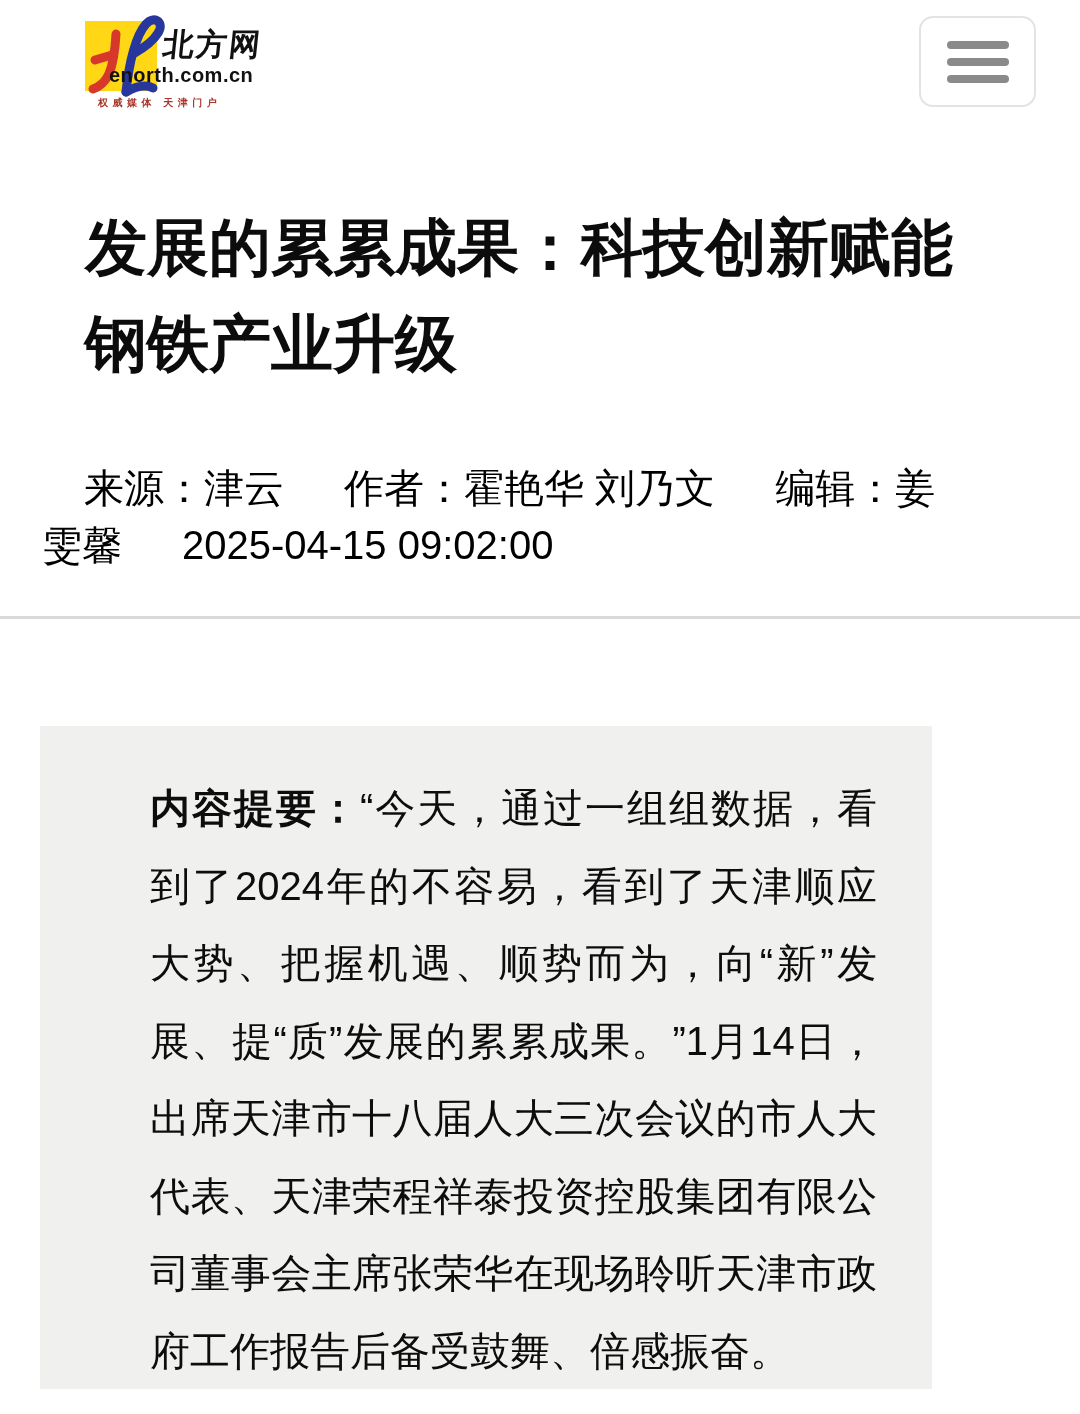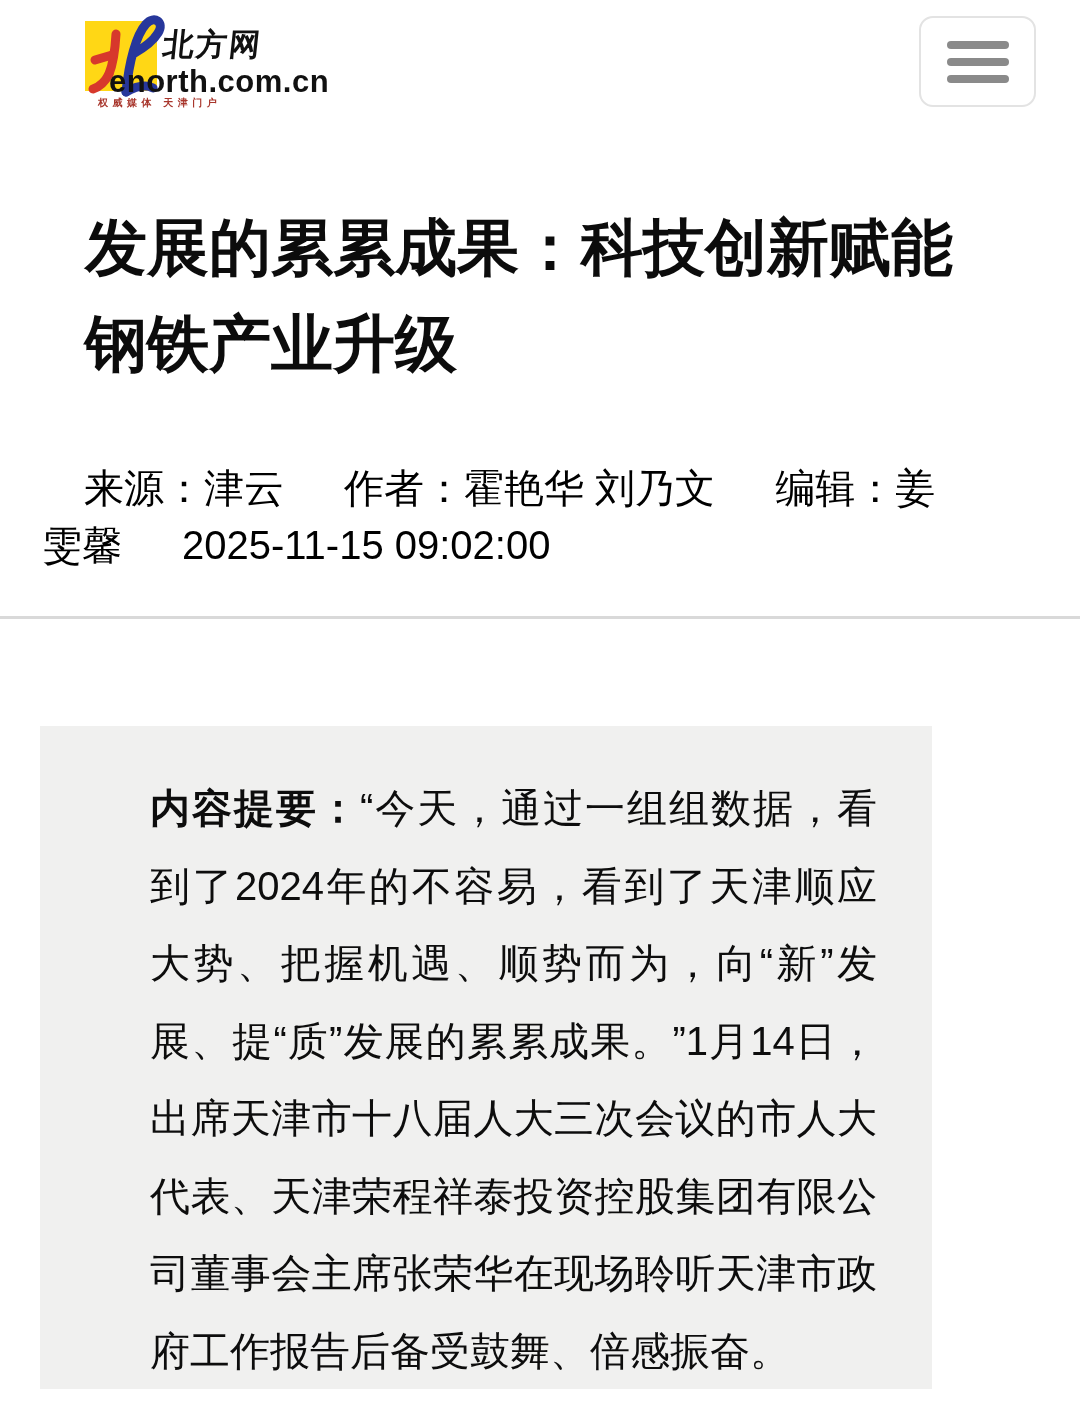--- a/index.html
+++ b/index.html
@@ -16,21 +16,21 @@
   .header { position: absolute; left: 0; top: 0; width: 1080px; height: 130px; background:#ffffff; }
   .logo { position: absolute; left: 85px; top: 12px; width: 210px; height: 100px; cursor: pointer; }
   .logo-mark { position: absolute; left: 0; top: 2px; width: 84px; height: 84px; }
   .logo-cn {
     position: absolute; left: 78px; top: 12px;
     font-size: 31px; font-weight: 700; color: #111111;
     letter-spacing: 2px; transform: skewX(-6deg); white-space: nowrap;
   }
   .logo-domain {
     position: absolute; left: 24px; top: 52px;
-    font-size: 31px; font-weight: 800; color: #111111;
+    font-size: 20px; font-weight: 800; color: #111111;
     letter-spacing: 0.5px; white-space: nowrap;
   }
   .logo-tagline {
     position: absolute; left: 13px; top: 84px;
     font-size: 10px; font-weight: 700; color: #a8362c;
     letter-spacing: 4.5px; white-space: nowrap;
   }
   .menu-btn {
     position: absolute; left: 919px; top: 16px; width: 117px; height: 91px;
     background: #ffffff; border: 2px solid #e3e3e3; border-radius: 14px;
@@ -100,21 +100,21 @@
         <span class="menu-bar"></span>
         <span class="menu-bar"></span>
       </span>
     </div>
 
   </div>
 
   <h1 class="title">发展的累累成果：科技创新赋能钢铁产业升级</h1>
 
   <div class="meta">
-    <span class="mg"><span>来源：</span><span>津云</span></span><span class="mg"><span>作者：</span><span>霍艳华 刘乃文</span></span><span class="mg"><span>编辑：</span><span>姜雯馨</span></span><span class="mg">2025-11-15 09:02:00</span>
+    <span class="mg"><span>来源：</span><span>津云</span></span><span class="mg"><span>作者：</span><span>霍艳华 刘乃文</span></span><span class="mg"><span>编辑：</span><span>姜雯馨</span></span><span class="mg">2025-04-15 09:02:00</span>
   </div>
 
   <div class="divider"></div>
 
   <div class="summary-box">
     <p class="summary-p"><span class="summary-label">内容提要：</span><span>“今天，通过一组组数据，看到了2024年的不容易，看到了天津顺应大势、把握机遇、顺势而为，向“新”发展、提“质”发展的累累成果。”1月14日，出席天津市十八届人大三次会议的市人大代表、天津荣程祥泰投资控股集团有限公司董事会主席张荣华在现场聆听天津市政府工作报告后备受鼓舞、倍感振奋。</span></p>
   </div>
 
 </div>
 

